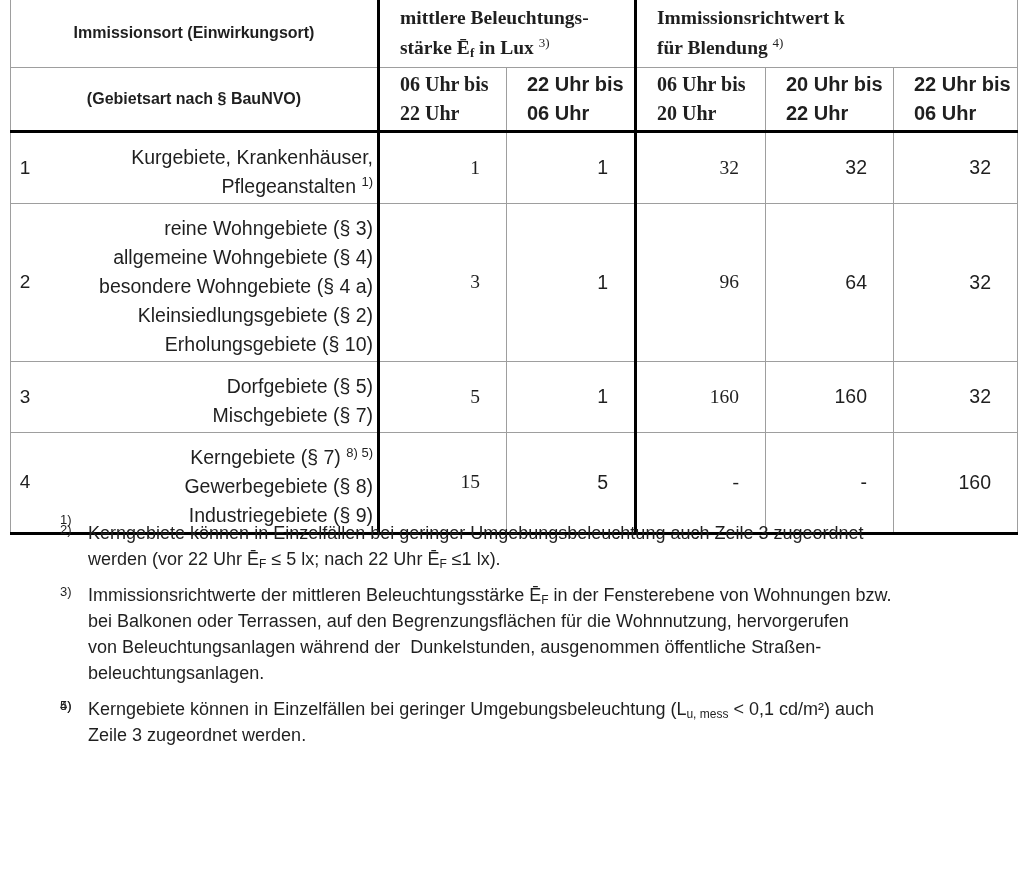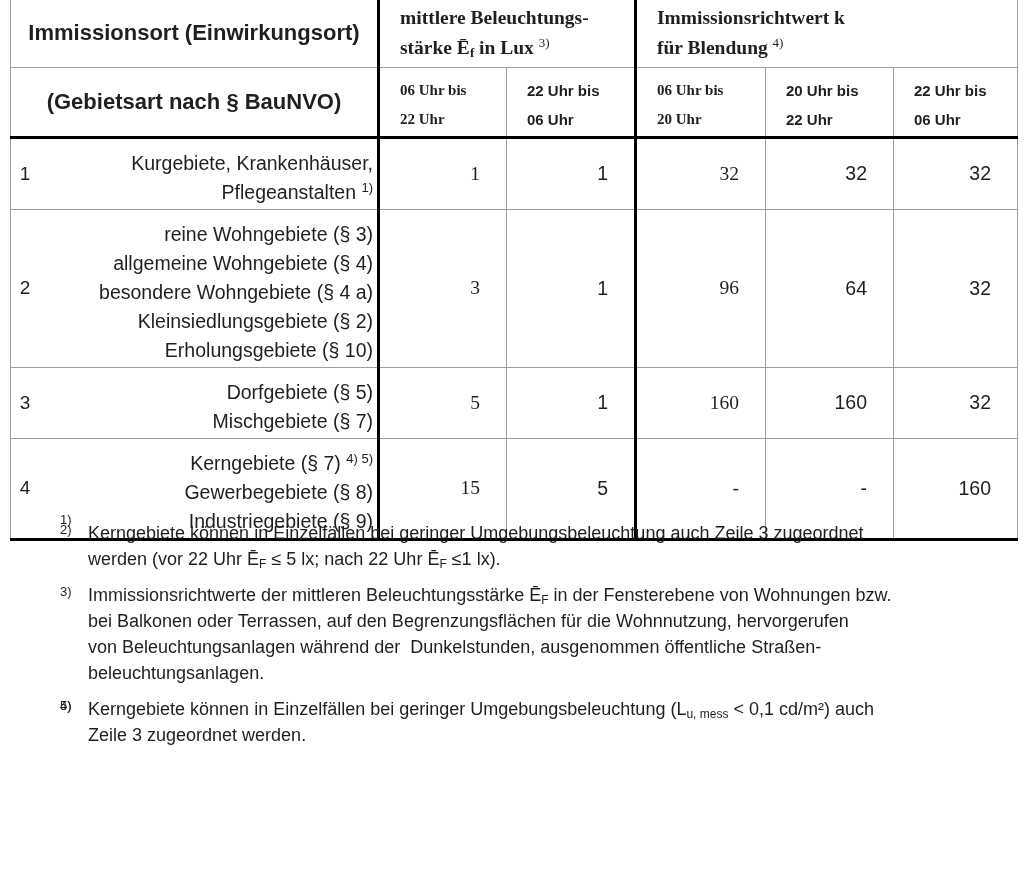--- a/index.html
+++ b/index.html
@@ -30,34 +30,34 @@
   tr.last-row td { border-bottom: 3px solid #000000; }
 
   th {
     font-weight: 700;
     font-size: 19.5px;
     background: #ffffff;
   }
   .corner-cell {
     text-align: center;
     vertical-align: middle;
-    font-size: 22px;
+    font-size: 16px;
   }
   .group-header {
     text-align: left;
     vertical-align: top;
     padding: 3px 8px 0 20px;
     line-height: 30px;
   }
   .sub-th {
     text-align: left;
     vertical-align: middle;
-    padding: 8px 4px 2px 20px;
+    padding: 2px 4px 2px 20px;
     line-height: 29px;
-    font-size: 15px;
+    font-size: 20px;
   }
 
   td { font-size: 19.5px; vertical-align: middle; }
   td.label-cell { padding: 0; }
   .row-flex { display: flex; align-items: center; width: 100%; }
   .row-num {
     flex: none;
     width: 28px;
     text-align: center;
     font-size: 19px;
@@ -166,21 +166,21 @@
           <td class="val-cell thickL">5</td>
           <td class="val-cell">1</td>
           <td class="val-cell thickL">160</td>
           <td class="val-cell">160</td>
           <td class="val-cell">32</td>
         </tr>
         <tr class="last-row" style="height: 86px;">
           <td class="label-cell">
             <div class="row-flex">
               <span class="row-num">4</span>
-              <div class="row-label">Kerngebiete (§ 7) <sup>4) 5)</sup><br>Gewerbegebiete (§ 8)<br>Industriegebiete (§ 9)</div>
+              <div class="row-label">Kerngebiete (§ 7) <sup>8) 5)</sup><br>Gewerbegebiete (§ 8)<br>Industriegebiete (§ 9)</div>
             </div>
           </td>
           <td class="val-cell thickL">15</td>
           <td class="val-cell">5</td>
           <td class="val-cell thickL">-</td>
           <td class="val-cell">-</td>
           <td class="val-cell">160</td>
         </tr>
       </tbody>
   </table>

